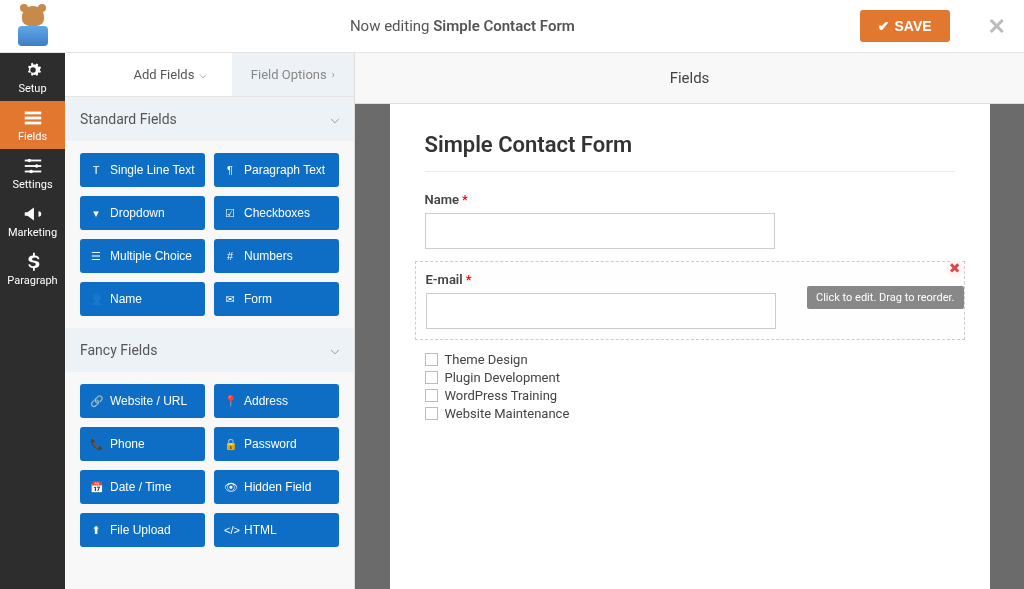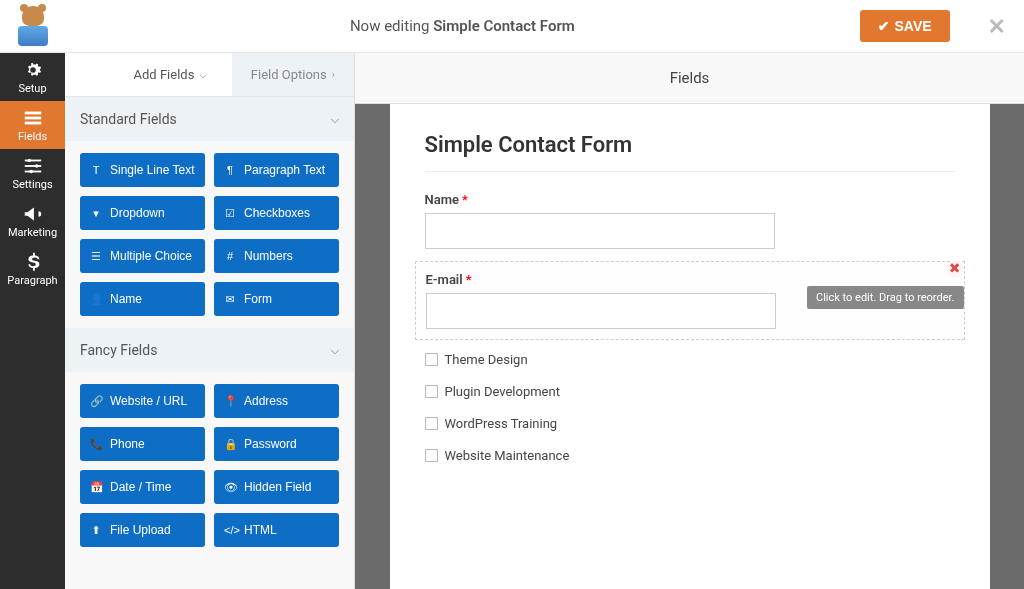--- a/index.html
+++ b/index.html
@@ -43,21 +43,21 @@
     .center-name { text-align: center; padding: 16px 0; font-size: 15px; color: #444; border-bottom:1px solid #ddd; background:#f8f8f8;}
     .canvas-bg { flex: 1; background: #6b6b6b; padding: 0 18px 0 18px; display: flex; justify-content: center; overflow-y:auto;}
     .canvas { width: 100%; max-width: 600px; background: #fff; padding: 28px 35px; }
     .form-title { font-size: 22px; font-weight: 600; color: #333; padding-bottom: 14px; border-bottom: 1px solid #eee; margin-bottom: 20px; }
     .field-block { margin-bottom: 22px; position: relative; }
     .field-block.selected { border: 1px dashed #ccc; padding: 10px; margin: -10px -10px 12px -10px; background:#fefefe;}
     .field-label { font-size: 13px; font-weight: 600; color: #444; display: block; margin-bottom: 6px; }
     .req { color: #f00; margin-left: 3px; }
     .field-input { width: 350px; max-width:100%; height: 36px; border: 1px solid #ccc; background: #fff; }
     .field-textarea { width: 100%; height: 75px; border: 1px solid #ccc; background: #fff; resize:none;}
-    .chk-list { display: flex; flex-direction: column; gap: 17px; margin-top:4px;}
+    .chk-list { display: flex; flex-direction: column; gap: 3px; margin-top:4px;}
     .chk-item { display: flex; align-items: center; gap: 7px; font-size: 13px; color: #444; }
     .chk-box { width: 13px; height: 13px; border: 1px solid #bbb; background: #fff; display:inline-block;}
     .tooltip2 { position: absolute; right: 0; top: 24px; background: #888; color: #fff; font-size: 11px; padding: 5px 9px; border-radius: 2px; white-space: nowrap; }
     .del-btn { position: absolute; right: 0px; top: -2px; color: #d94a4a; font-size: 14px; cursor: pointer; background:#fff5f5; width:18px; height:18px; border-radius:50%; text-align:center; line-height:16px;}
     
     
     .panel-scroll::-webkit-scrollbar{width:0;}
     .canvas-bg::-webkit-scrollbar{width:0;}
     
     

